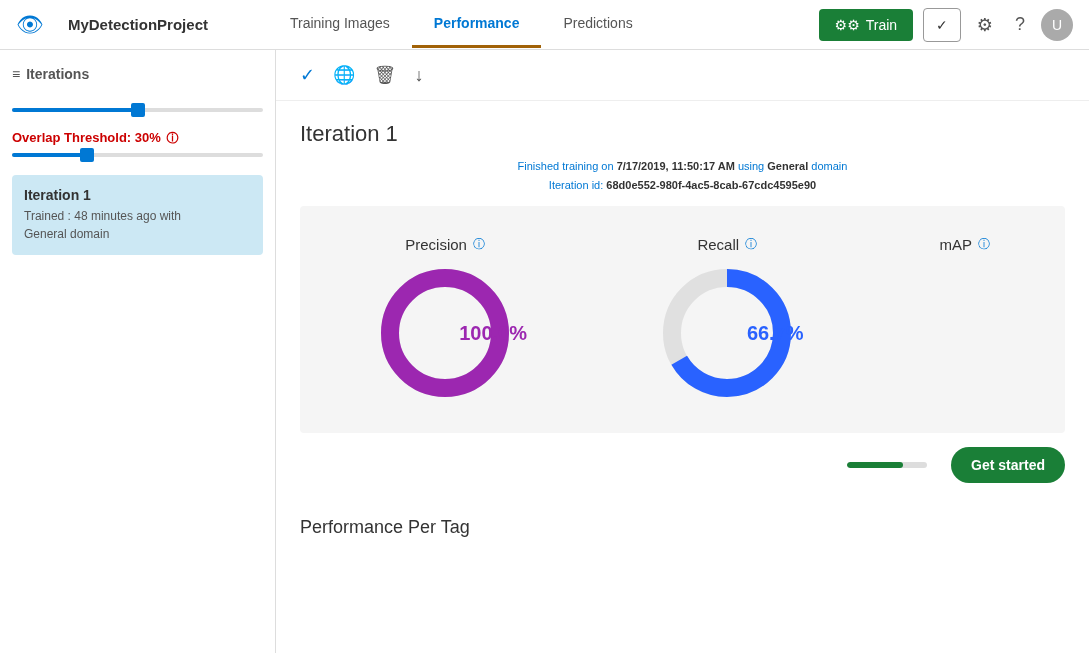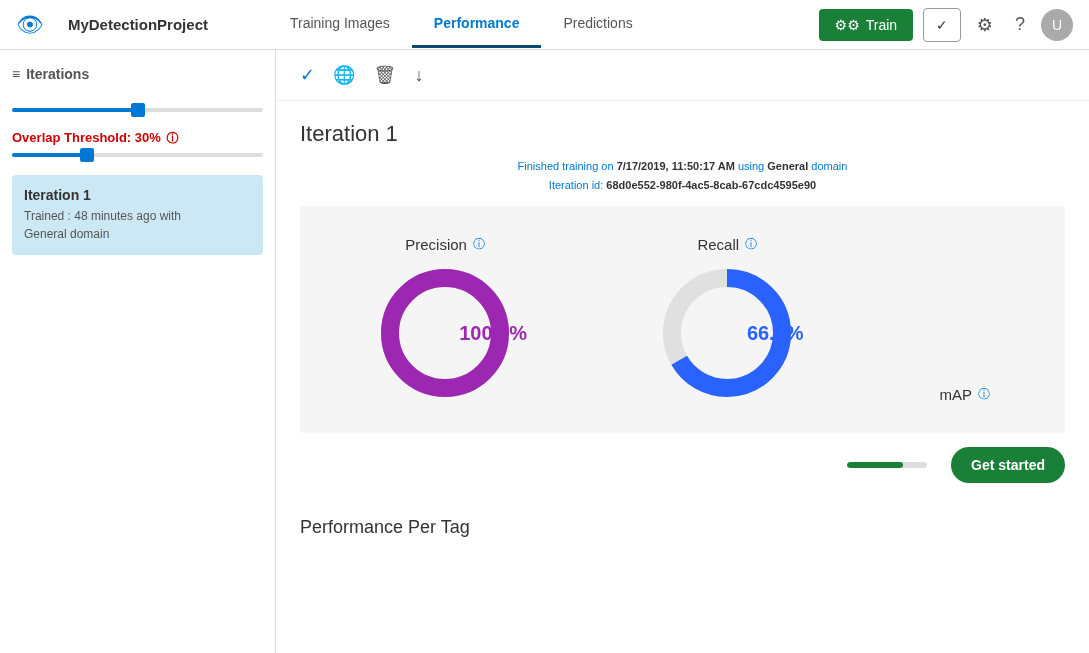--- a/index.html
+++ b/index.html
@@ -10,21 +10,21 @@
       display: flex; align-items: center; height: 50px;
       border-bottom: 1px solid #ddd; padding: 0 16px; gap: 20px;
     }
     .logo-icon { color: #0078d4; font-size: 22px; margin-right: 4px; }
     .project-name { font-size: 15px; font-weight: 600; color: #333; margin-right: 20px; }
     .nav-tabs { display: flex; gap: 0; margin-left: 20px; }
     .nav-tab {
       padding: 14px 22px; font-size: 14px; cursor: pointer; color: #555;
       border-bottom: 3px solid transparent; text-decoration: none;
     }
-    .nav-tab.active { color: #0078d4; border-bottom: 3px solid #0c4a6e; font-weight: 600; }
+    .nav-tab.active { color: #0078d4; border-bottom: 3px solid #a16207; font-weight: 600; }
     .header-spacer { flex: 1; }
     .header-actions { display: flex; align-items: center; gap: 10px; }
     .btn-train {
       background: #1a7f37; color: #fff; border: none; border-radius: 4px;
       padding: 8px 16px; font-size: 14px; cursor: pointer; display: flex; align-items: center; gap: 6px;
     }
     .btn-publish {
       background: #fff; color: #333; border: 1.5px solid #999; border-radius: 4px;
       padding: 8px 12px; font-size: 14px; cursor: pointer; display: flex; align-items: center; gap: 4px;
     }
@@ -80,21 +80,21 @@
 
     
     .iteration-header { padding: 20px 24px 12px; }
     .iteration-title { font-size: 22px; font-weight: 300; color: #333; margin-bottom: 10px; }
     .iteration-meta { font-size: 11px; color: #0078d4; line-height: 1.7; text-align: center; }
     .iteration-meta strong { color: #333; }
 
     
     .metrics-panel {
       margin: 0 24px; background: #f5f5f5; border-radius: 4px;
-      padding: 30px 20px; display: flex; justify-content: space-around; align-items: flex-end; gap: 32px;
+      padding: 30px 20px; display: flex; justify-content: space-around; align-items: flex-start; gap: 32px;
     }
     .metric-card { display: flex; flex-direction: column; align-items: center; gap: 10px; }
     .metric-label { font-size: 15px; color: #333; display: flex; align-items: center; gap: 4px; }
 
     
     .donut-wrapper { position: relative; width: 140px; height: 140px; }
     .donut-wrapper svg { width: 140px; height: 140px; }
     .donut-center {
       position: absolute; top: 50%; left: 50%; transform: translate(-50%, -50%);
       font-size: 20px; font-weight: 600; margin-left: 48px;

